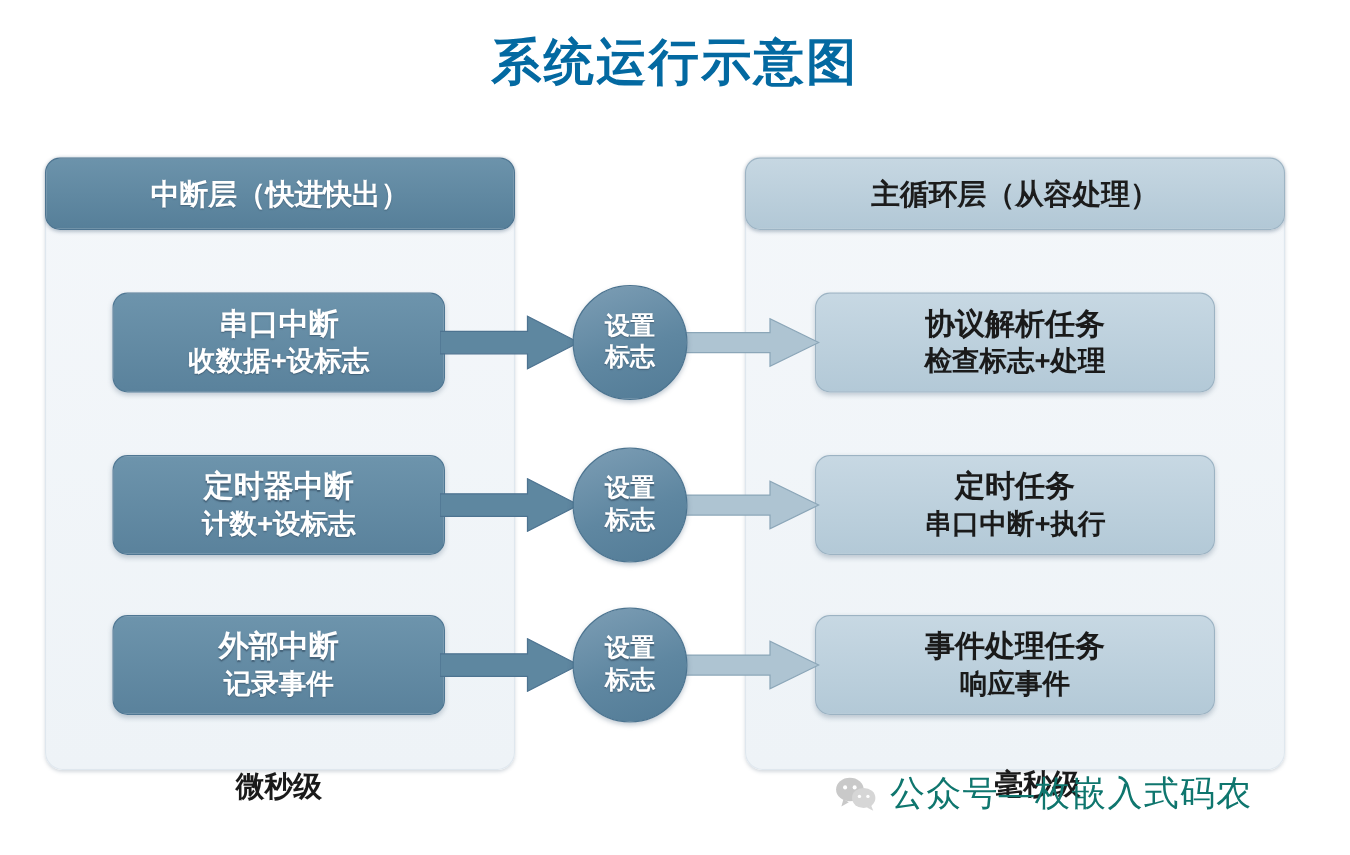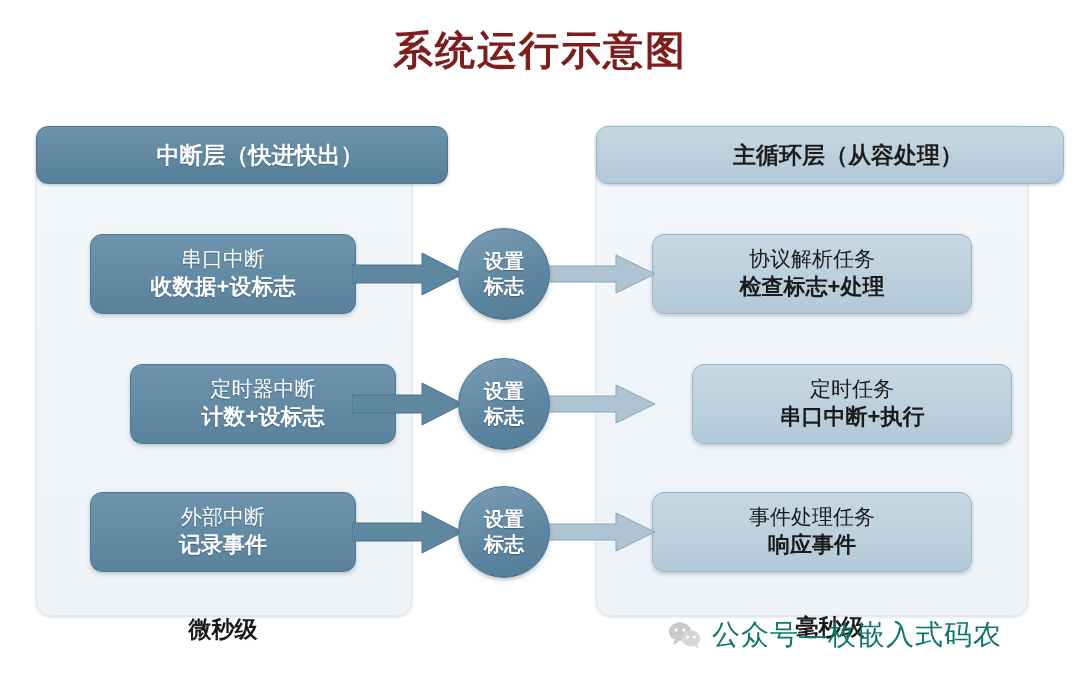--- a/index.html
+++ b/index.html
@@ -10,21 +10,21 @@
     overflow:hidden;
     position:relative;
   }
 
   #canvas{position:relative;width:1080px;height:684px;}
 
   
   .title{
     position:absolute;left:0;top:26px;width:1080px;
     text-align:center;
-    font-size:40px;font-weight:700;color:#7f1d1d;
+    font-size:40px;font-weight:700;color:#0369a1;
     letter-spacing:2px;
     line-height:1.2;
   }
 
   
   .panel{
     position:absolute;
     border-radius:14px;
     box-shadow:0 1px 3px rgba(90,110,130,.25);
   }
@@ -40,21 +40,20 @@
   }
 
   
   .panel-header{
     position:absolute;
     height:56px;
     border-radius:12px;
     display:flex;align-items:center;justify-content:center;
     font-size:23px;font-weight:700;
     box-shadow:0 1px 3px rgba(70,95,120,.35);
-    padding-left:36px;
   }
   .header-left{
     left:36px;top:126px;width:374px;
     background:linear-gradient(180deg,#6c93ab 0%,#567f99 100%);
     color:#ffffff;
     border:1px solid #4d7490;
     text-shadow:0 1px 1px rgba(40,60,80,.45);
   }
   .header-right{
     left:596px;top:126px;width:430px;
@@ -64,39 +63,39 @@
   }
 
   
   .box{
     position:absolute;
     border-radius:12px;
     display:flex;flex-direction:column;
     align-items:center;justify-content:center;
     box-shadow:0 2px 4px rgba(70,95,120,.3);
   }
-  .box .l1{font-size:21px;font-weight:400;line-height:1.28;}
+  .box .l1{font-size:24px;font-weight:700;line-height:1.28;}
   .box .l2{font-size:22px;font-weight:700;line-height:1.28;}
 
   .box-left{
     left:90px;width:264px;height:78px;
     background:linear-gradient(180deg,#6d94ac 0%,#5a829c 100%);
     border:1px solid #4f7793;
     color:#ffffff;
     text-shadow:0 1px 1px rgba(35,55,75,.5);
   }
   .box-right{
     left:652px;width:318px;height:78px;
     background:linear-gradient(180deg,#c7d8e3 0%,#b3c9d7 100%);
     border:1px solid #9cb3c3;
     color:#1a1a1a;
   }
 
   .row1{top:234px;}
-  .row2{top:364px;margin-left:40px;}
+  .row2{top:364px;}
   .row3{top:492px;}
 
   
   .circle{
     position:absolute;
     left:458px;width:90px;height:90px;
     border-radius:50%;
     background:radial-gradient(circle at 36% 30%,#7e a0 0%,#5f87a1 60%,#517a95 100%);
     background:linear-gradient(160deg,#7d9eb5 0%,#5f87a1 55%,#527b96 100%);
     border:1px solid #4c7490;

